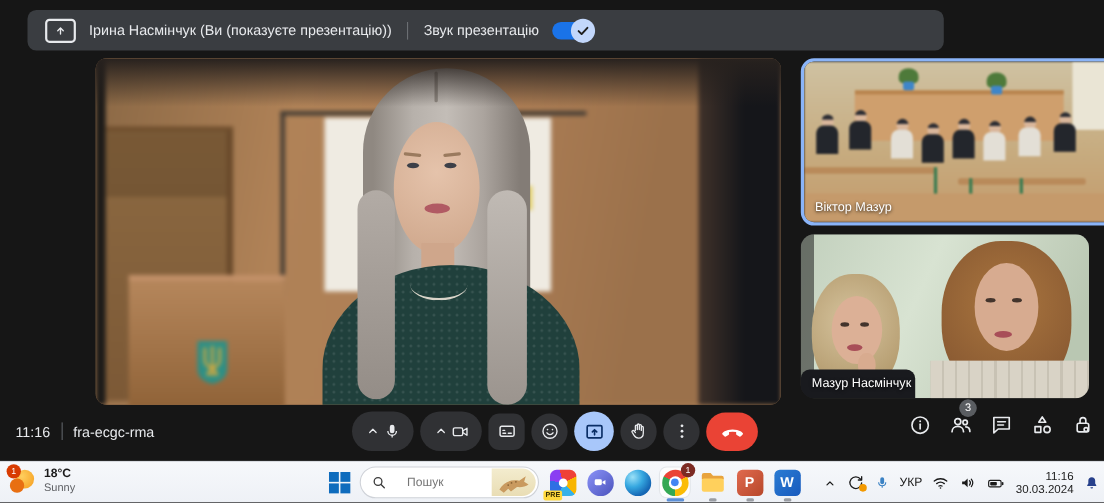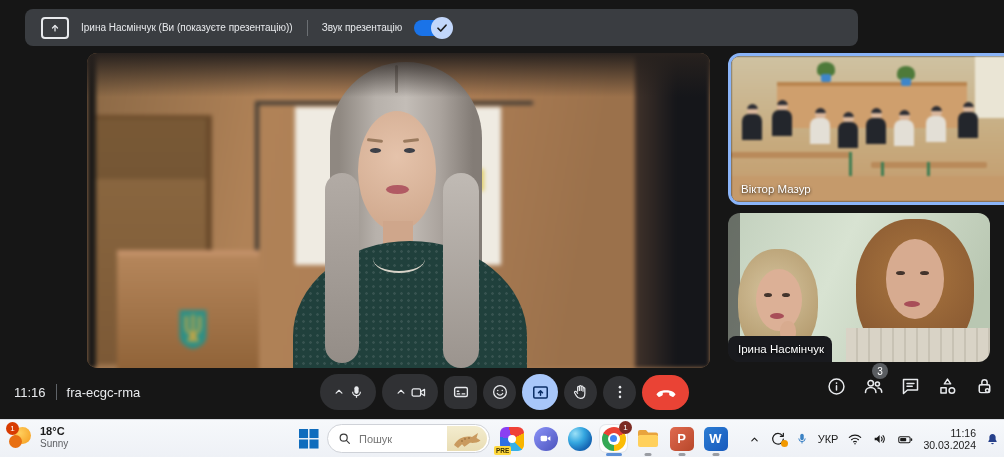--- a/index.html
+++ b/index.html
@@ -6,21 +6,21 @@
   .screen{position:relative;width:1004px;height:457px;overflow:hidden;background:#161616;
     font-family:"Liberation Sans",sans-serif;-webkit-font-smoothing:antialiased;}
   .abs{position:absolute;}
   svg{display:block;}
 
   
   .topbar{left:25px;top:9px;width:833px;height:37px;background:#3a3d41;border-radius:8px;
     display:flex;align-items:center;padding:0 16px;box-sizing:border-box;color:#e8eaed;}
   .present-chip{width:24px;height:18px;border:2px solid #e8eaed;border-radius:4px;
     display:flex;align-items:center;justify-content:center;margin-right:12px;flex:none;}
-  .topbar-label{font-size:10px;font-weight:500;white-space:nowrap;}
+  .topbar-label{font-size:13px;font-weight:500;white-space:nowrap;}
   .topbar-divider{width:1px;height:16px;background:#6b6f73;margin:0 14px;flex:none;}
   .toggle{width:36px;height:16px;background:#1a73e8;border-radius:9px;margin-left:12px;position:relative;flex:none;cursor:pointer;}
   .toggle-thumb{position:absolute;right:-3px;top:-3px;width:22px;height:22px;border-radius:50%;
     background:#c2d7fb;display:flex;align-items:center;justify-content:center;color:#1f1f1f;}
   .stop-btn{left:868px;top:12px;width:118px;height:31px;background:#a8c7fa;color:#0a2e66;
     border:none;border-radius:8px;font-size:11px;font-weight:600;line-height:1.25;
     display:flex;align-items:center;justify-content:center;text-align:center;cursor:pointer;
     font-family:"Liberation Sans",sans-serif;padding:0 6px;}
 
   
@@ -119,21 +119,21 @@
   .weather{position:absolute;left:6px;top:3px;display:flex;align-items:center;gap:6px;cursor:pointer;}
   .sun{position:relative;width:28px;height:28px;}
   .sun .s1{position:absolute;left:8px;top:4px;width:17px;height:17px;border-radius:50%;background:radial-gradient(circle at 35% 35%,#ffcf5e,#f59c1d);}
   .sun .s2{position:absolute;left:3px;top:12px;width:13px;height:13px;border-radius:50%;background:#e86f12;}
   .wbadge{position:absolute;left:0;top:-1px;width:13px;height:13px;border-radius:50%;background:#d83b01;color:#fff;
     font-size:8px;display:flex;align-items:center;justify-content:center;z-index:2;}
   .wtemp{font-size:11px;font-weight:700;line-height:13px;}
   .wcond{font-size:10px;color:#5d5f63;line-height:12px;}
   .startbtn{position:absolute;left:299px;top:9px;width:20px;height:20px;cursor:pointer;}
   .searchbox{position:absolute;left:327px;top:4px;width:163px;height:29px;border-radius:15px;background:#fff;
-    border:1px solid #cfd2d8;box-sizing:border-box;display:flex;align-items:center;padding:0 2px 0 10px;overflow:hidden;}
+    border:1px solid #cfd2d8;box-sizing:border-box;display:flex;align-items:center;padding:0 2px 0 10px;overflow:hidden;gap:11px;}
   .searchbox input{border:none;outline:none;flex:1;min-width:0;font-size:11px;font-family:"Liberation Sans",sans-serif;
     color:#333;background:transparent;margin-left:6px;}
   .search-art{width:40px;height:25px;border-radius:0 14px 14px 0;background:linear-gradient(#f3ecce,#e9ddb4);
     display:flex;align-items:center;justify-content:center;flex:none;}
   .apps{position:absolute;left:498px;top:5px;display:flex;gap:7px;align-items:center;}
   .app{position:relative;width:27px;height:27px;display:flex;align-items:center;justify-content:center;cursor:pointer;}
   .app-ind{position:absolute;bottom:-4px;left:50%;transform:translateX(-50%);height:3px;border-radius:2px;}
   .ind-dot{width:7px;background:#9a9da3;}
   .ind-active{width:16px;background:#5c8fd6;}
   .chrome-wrap{background:#fdfdfd;border-radius:6px;box-shadow:0 0 0 1px #e3e6ea;}
@@ -269,21 +269,21 @@
       <div class="t2-lip" style="left:176px;top:88px;"></div>
       <div class="t2-bodyR"></div>
       <div class="t2-hairL"></div>
       <div class="t2-faceL"></div>
       <div class="t2-eye" style="left:36px;top:80px;width:8px;"></div>
       <div class="t2-eye" style="left:54px;top:80px;width:8px;"></div>
       <div class="t2-lip" style="left:42px;top:100px;width:14px;"></div>
       <div class="t2-hand"></div>
       <div class="t2-bodyL"></div>
     </div>
-    <span class="tile-label">Ірина Насмінчук</span>
+    <span class="tile-label">Мазур Насмінчук</span>
   </div>
 
   <div class="abs callbar-left">
     <span class="cb-clock">11:16</span>
     <span class="cb-sep"></span>
     <span class="cb-code">fra-ecgc-rma</span>
   </div>
 
   <div class="abs controls">
     <button class="ctl pill">

